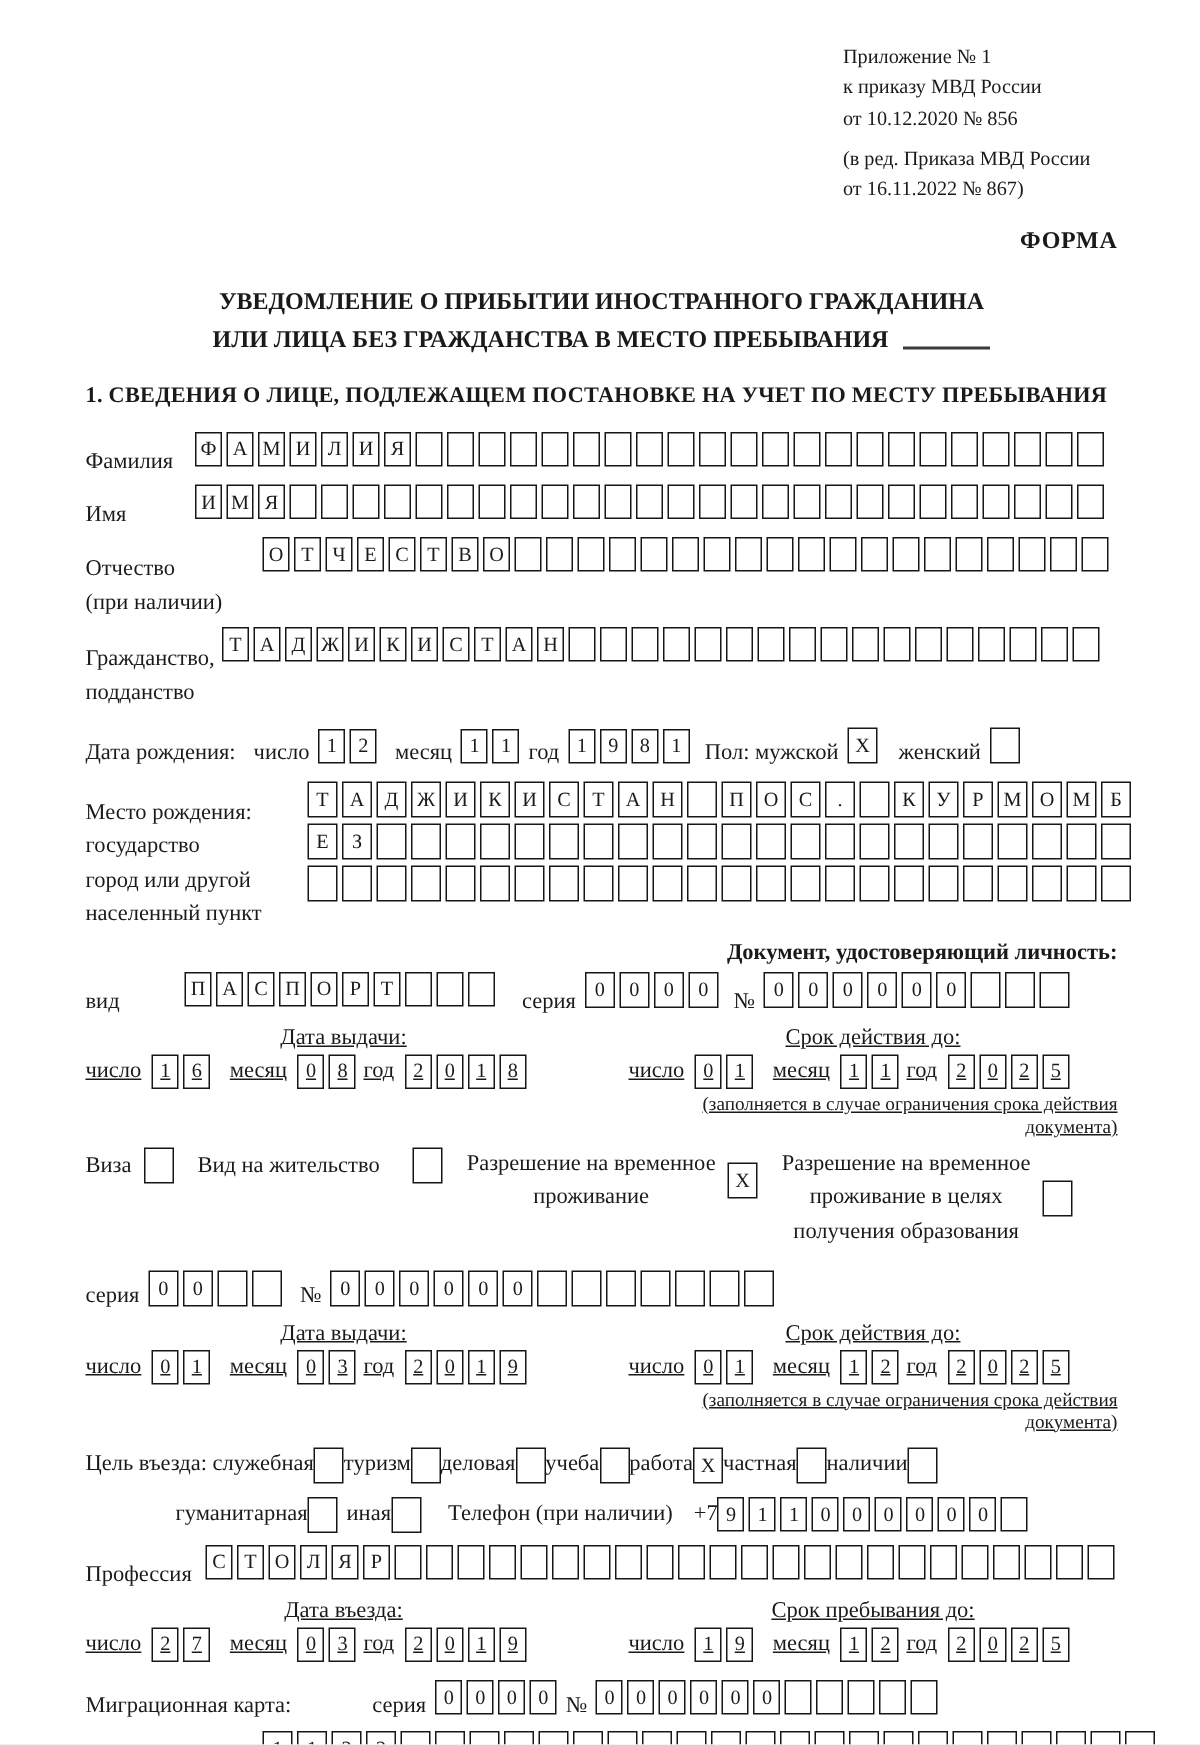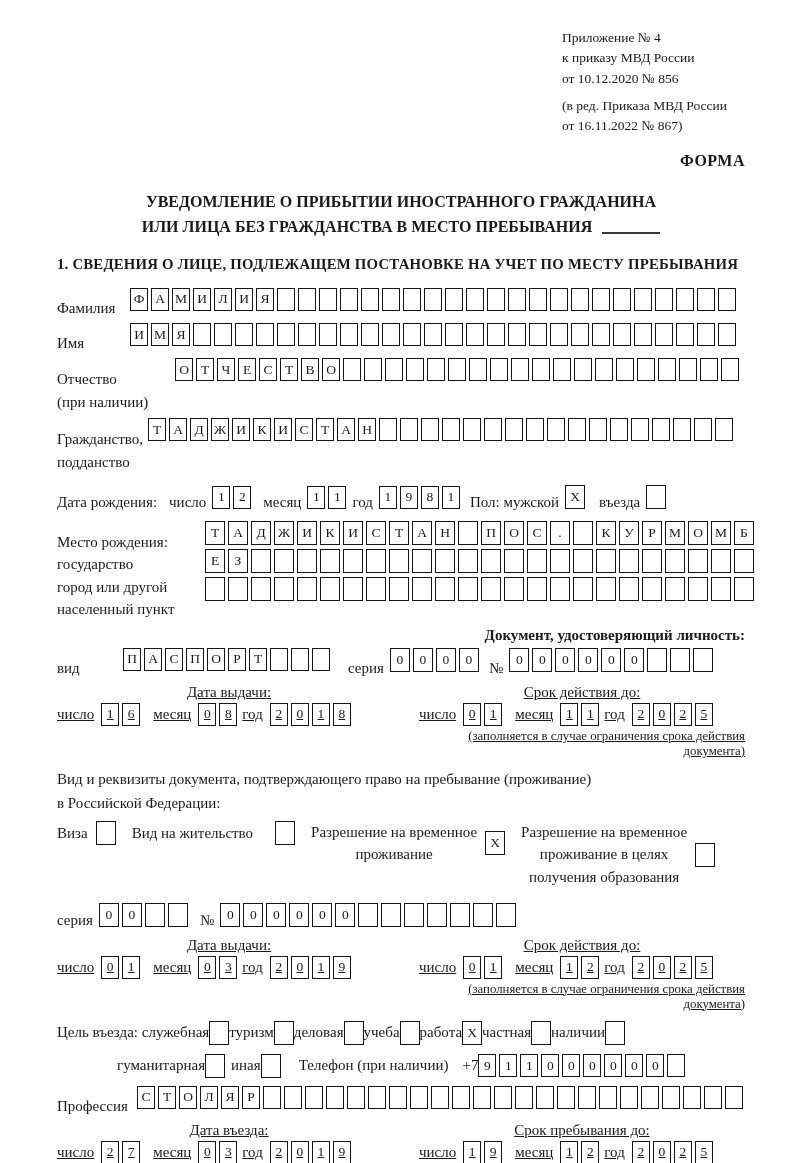--- a/index.html
+++ b/index.html
@@ -43,21 +43,21 @@
   .indent60{margin-left:60px;}
   .lines div{line-height:1.5;}
 </style>
 </head>
 <body>
 
 <div class="page">
 
   <div class="hdr">
     <div class="lines">
-        <div>Приложение № 4</div>
+        <div>Приложение № 1</div>
         <div>к приказу МВД России</div>
         <div>от 10.12.2020 № 856</div>
       </div>
     <div class="lines grp2">
         <div>(в ред. Приказа МВД России</div>
         <div>от 16.11.2022 № 867)</div>
       </div>
   </div>
   <div class="form-label">ФОРМА</div>
 
@@ -227,21 +227,21 @@
     <span class="cells">
         <div class="cell">1</div>
         <div class="cell">9</div>
         <div class="cell">8</div>
         <div class="cell">1</div>
       </span>
     <span class="lbl" style="margin-left:4px;">Пол: мужской</span>
     <span class="cells chk">
         <div class="cell">X</div>
       </span>
-    <span class="lbl" style="margin-left:8px;">въезда</span>
+    <span class="lbl" style="margin-left:8px;">женский</span>
     <span class="cells chk">
         <div class="cell"></div>
       </span>
   </div>
 
   <div class="row" style="margin-top:8px;">
     <div class="lbl w148 lines">
         <div>Место рождения:</div>
         <div>государство</div>
         <div>город или другой</div>
@@ -407,24 +407,20 @@
             <div class="cell">2</div>
             <div class="cell">0</div>
             <div class="cell">2</div>
             <div class="cell">5</div>
           </span>
       </div>
       <div class="note">(заполняется в случае ограничения срока действия документа)</div>
     </div>
   </div>
 
-  <div class="para">
-    <div>Вид и реквизиты документа, подтверждающего право на пребывание (проживание)</div>
-    <div>в Российской Федерации:</div>
-  </div>
 
   <div class="opts-row">
     <div class="opt">
       <span class="txt">Виза</span>
       <span class="cells chk">
           <div class="cell"></div>
         </span>
     </div>
     <div class="opt">
       <span class="txt">Вид на жительство</span>

